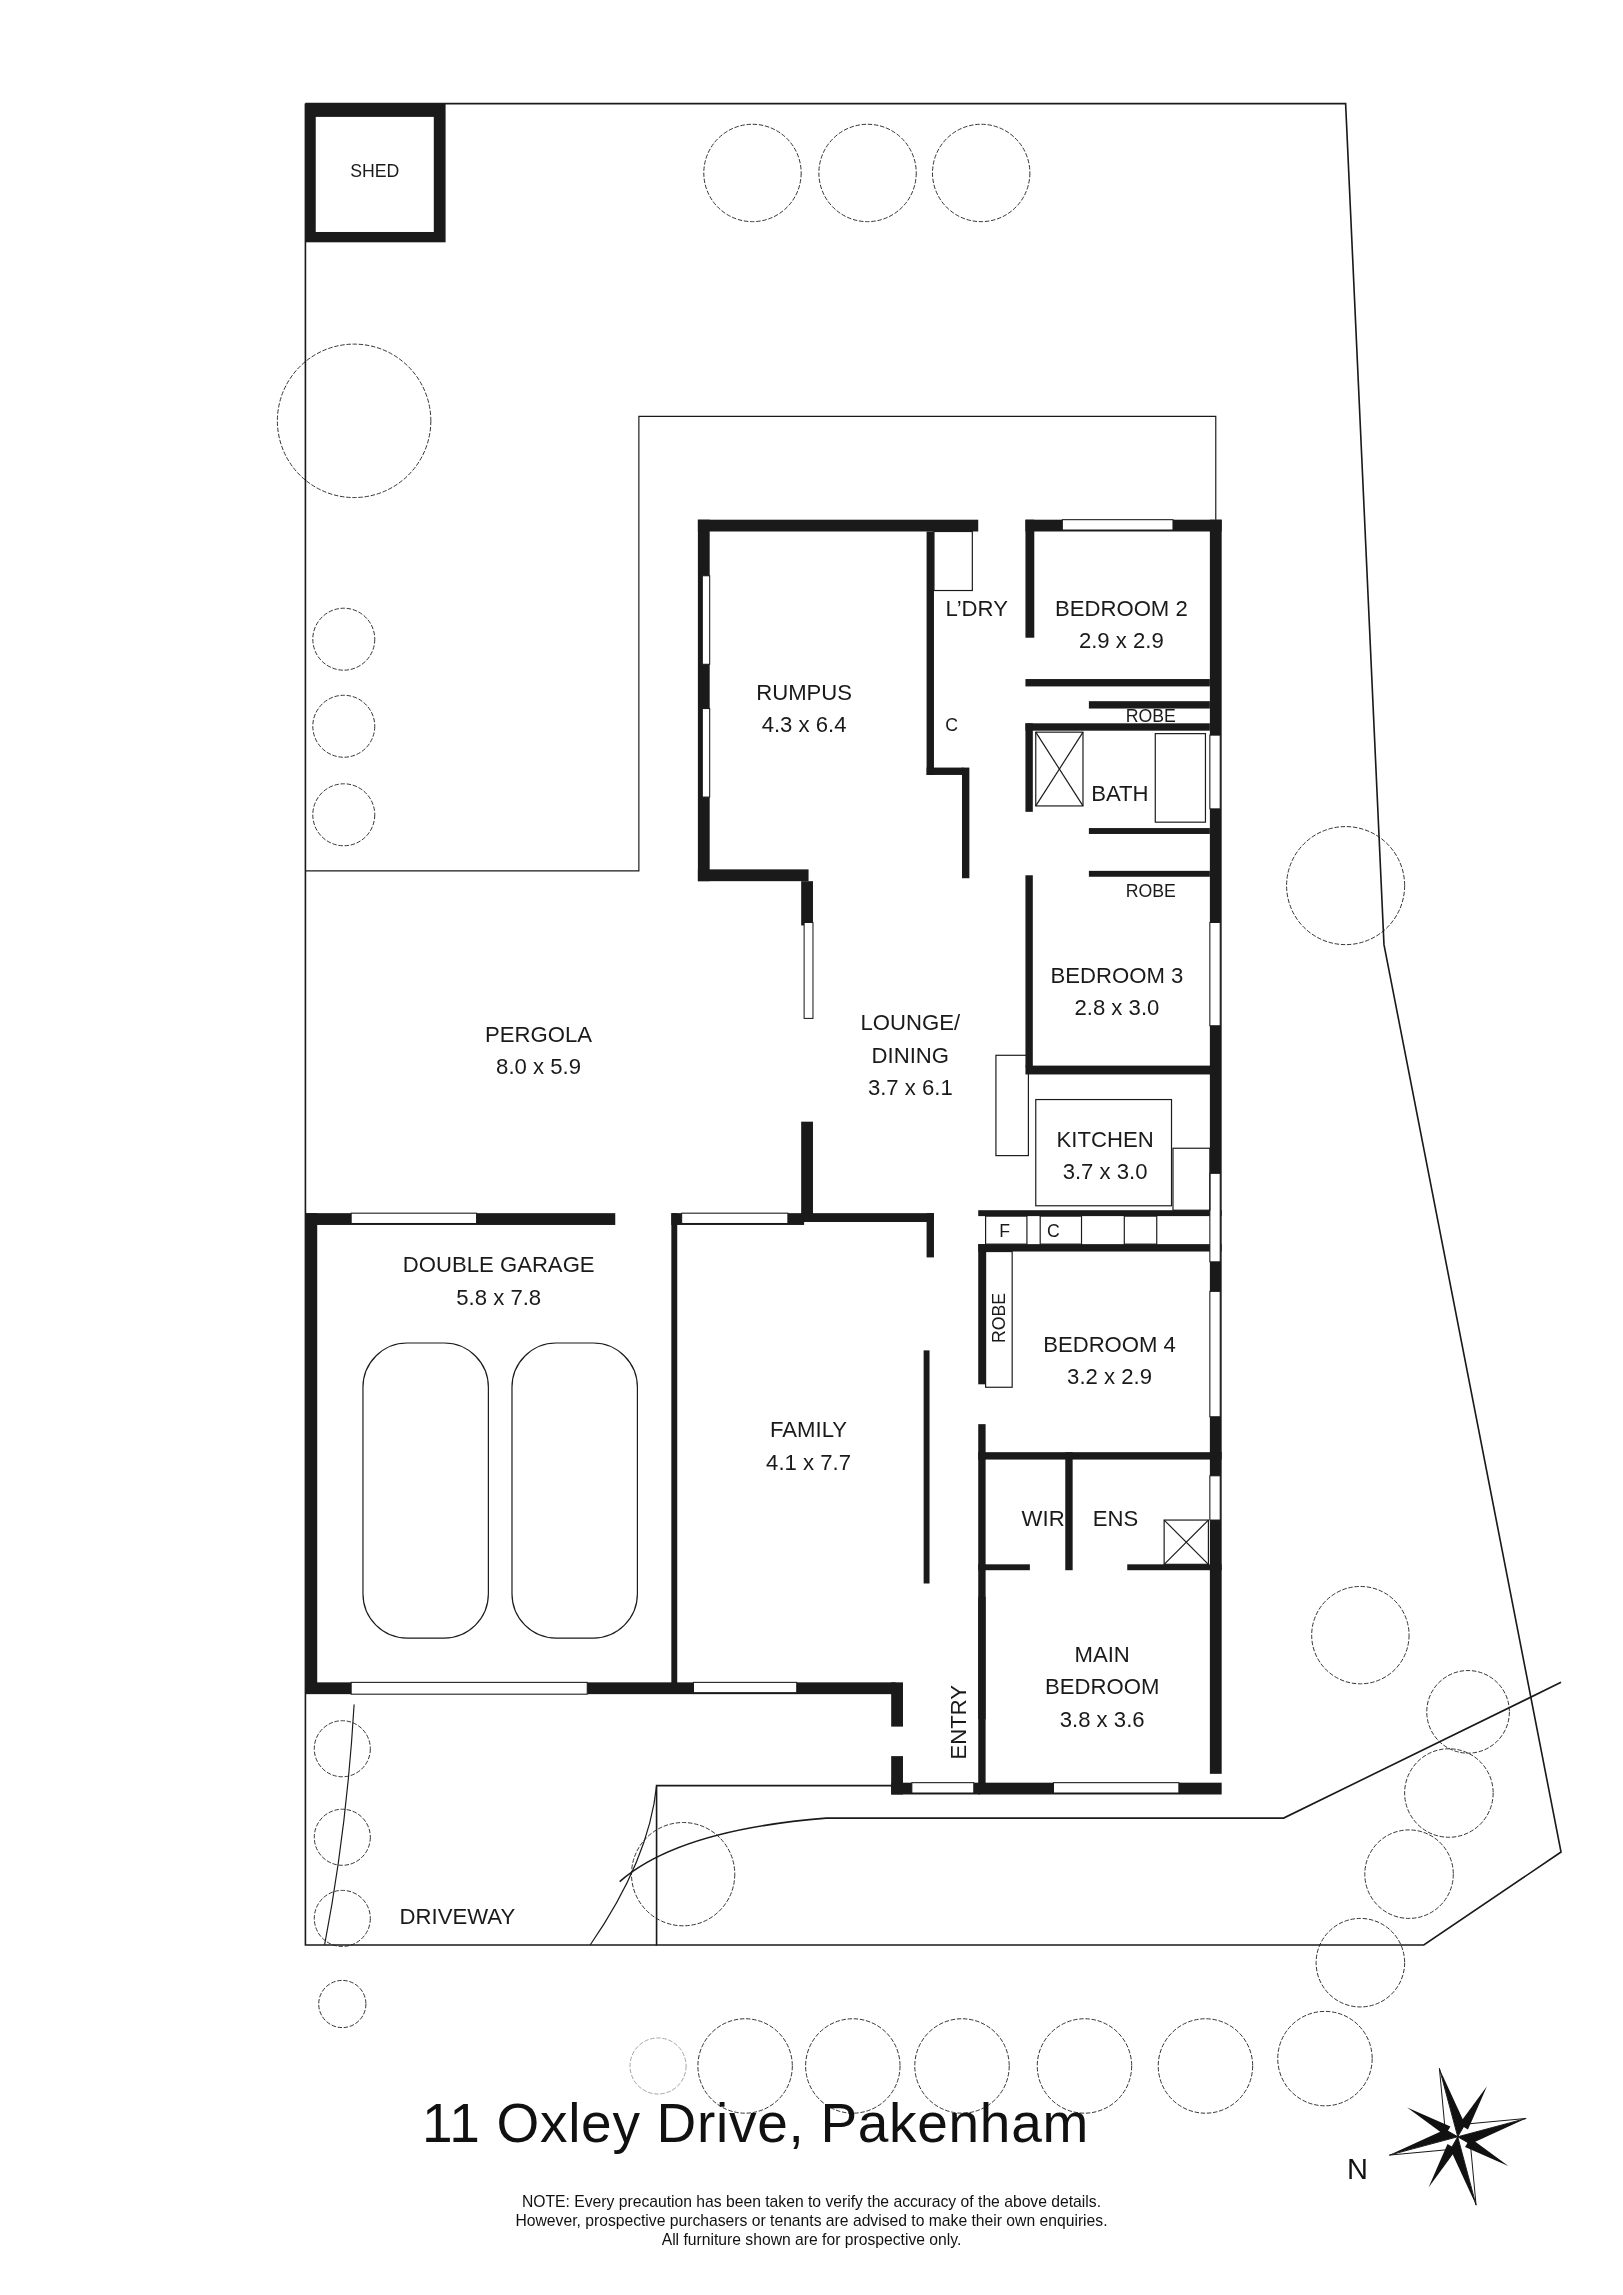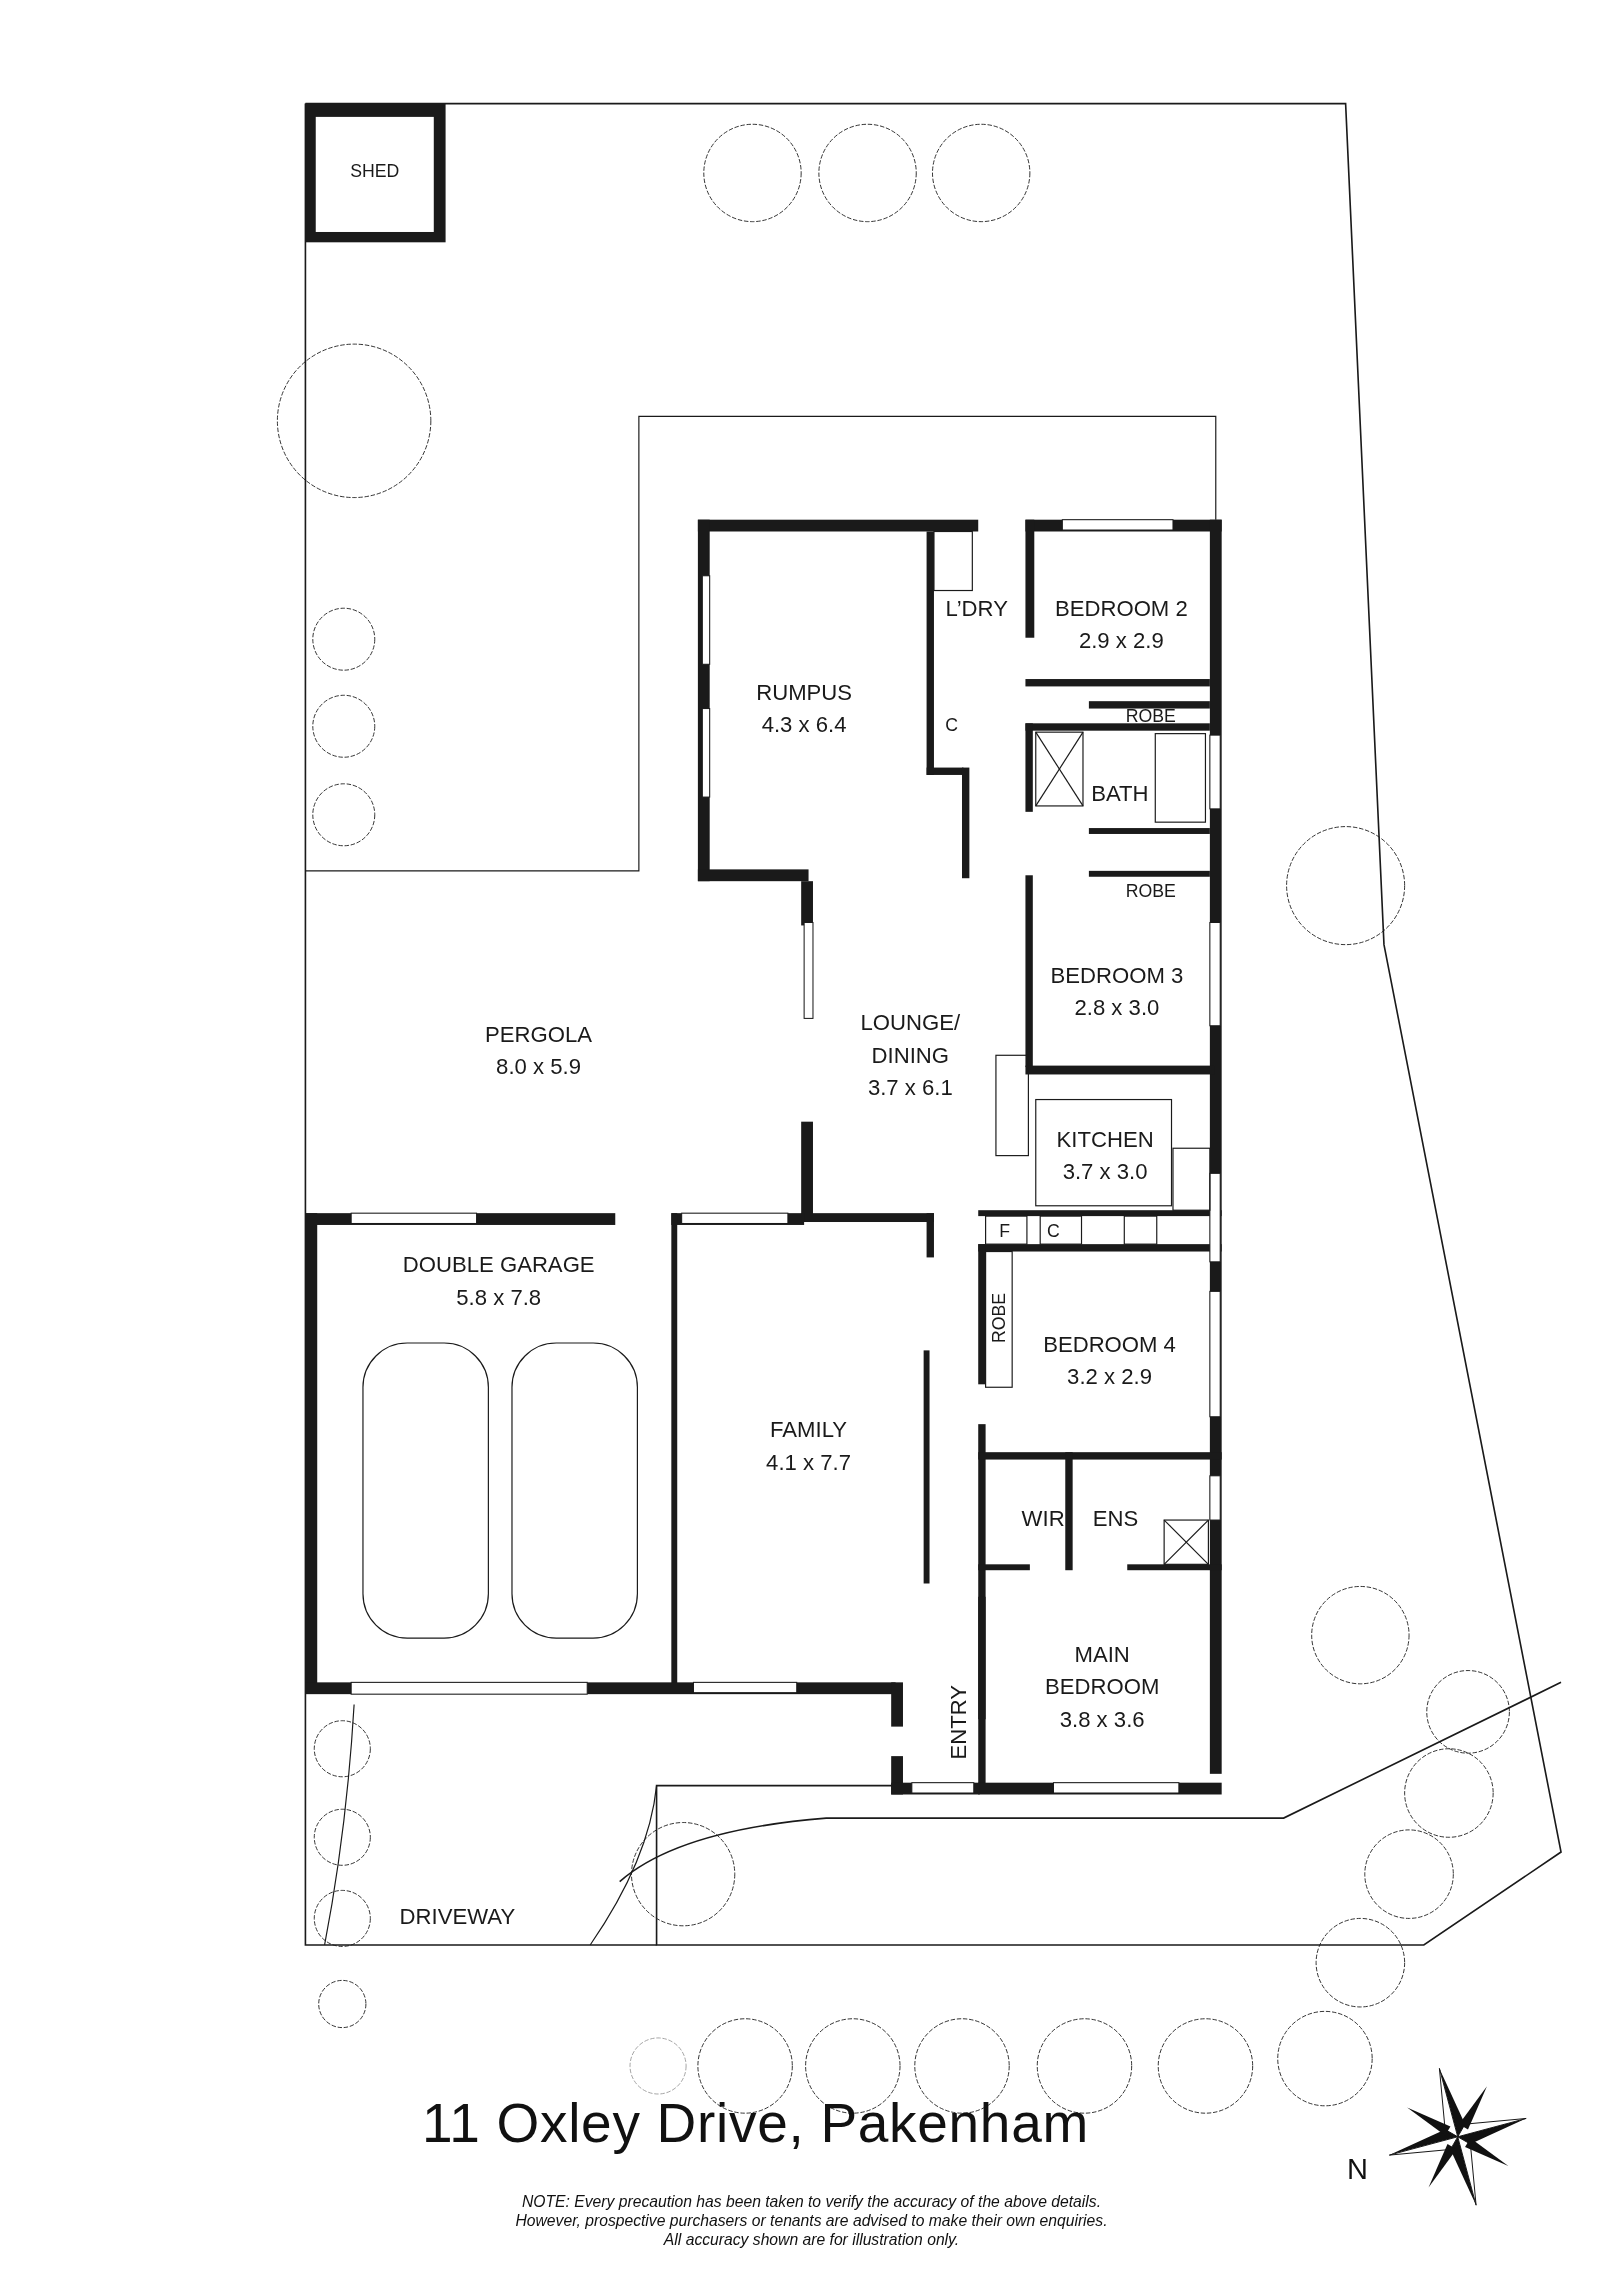--- a/index.html
+++ b/index.html
@@ -6,21 +6,21 @@
   body{width:1623px;height:2295px;position:relative;overflow:hidden;font-family:"Liberation Sans",sans-serif;}
   svg{position:absolute;left:0;top:0;}
   .wall{fill:#1a1a1a;}
   .thin{fill:none;stroke:#1a1a1a;stroke-width:0.8;}
   .thin2{fill:none;stroke:#1a1a1a;stroke-width:1.1;}
   .win{fill:#fff;stroke:#1a1a1a;stroke-width:0.7;}
   .lbl{font-family:"Liberation Sans",sans-serif;fill:#1a1a1a;text-anchor:middle;font-size:15px;}
   .lbls{font-family:"Liberation Sans",sans-serif;fill:#1a1a1a;text-anchor:middle;font-size:12px;}
   .tree{fill:none;stroke:#1a1a1a;stroke-width:0.6;stroke-dasharray:3 1.2;}
   .title{position:absolute;left:0;width:1511px;top:2091px;text-align:center;font-size:55px;color:#111;font-family:"Liberation Sans",sans-serif;letter-spacing:0.7px;}
-  .note{position:absolute;left:0;width:1623px;top:2192px;text-align:center;font-size:15.7px;line-height:19px;color:#111;font-family:"Liberation Sans",sans-serif;font-style:italic;}
+  .note{position:absolute;left:0;width:1623px;top:2192px;text-align:center;font-size:15.7px;line-height:19px;color:#111;font-family:"Liberation Sans",sans-serif;}
   .note div{white-space:nowrap;}
   .north{position:absolute;left:1347px;top:2153px;font-size:29px;color:#111;font-family:"Liberation Sans",sans-serif;}
 </style>
 </head>
 <body>
 
 <svg width="1623" height="2295" viewBox="0 0 1100 1555" xmlns="http://www.w3.org/2000/svg">
 
   <g>
     <path class="thin2" d="M207,70 L912,70 L938,640 L1058,1255 L965,1318 L445,1318 L445,1210 L606,1210"></path>
@@ -201,15 +201,15 @@
     <polygon fill="#111" points="28,28 8,3 3,8"></polygon>
     <polygon fill="#111" points="-28,-28 -8,-3 -3,-8"></polygon>
   </g>
 </svg>
 
 <div class="title">11 Oxley Drive, Pakenham</div>
 <div class="north">N</div>
 <div class="note">
   <div>NOTE: Every precaution has been taken to verify the accuracy of the above details.</div>
   <div>However, prospective purchasers or tenants are advised to make their own enquiries.</div>
-  <div>All accuracy shown are for illustration only.</div>
+  <div>All furniture shown are for prospective only.</div>
 </div>
 
 
 </body></html>

